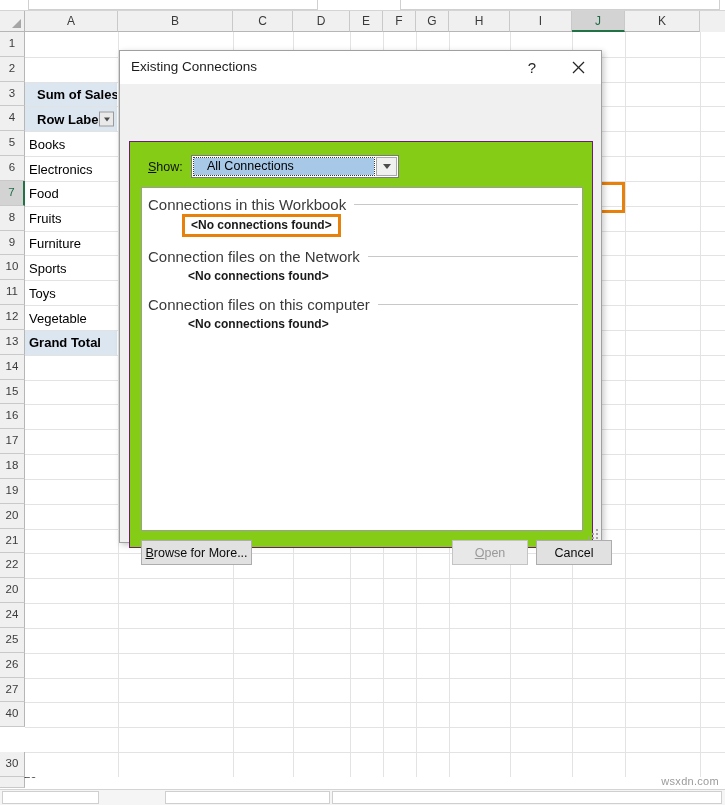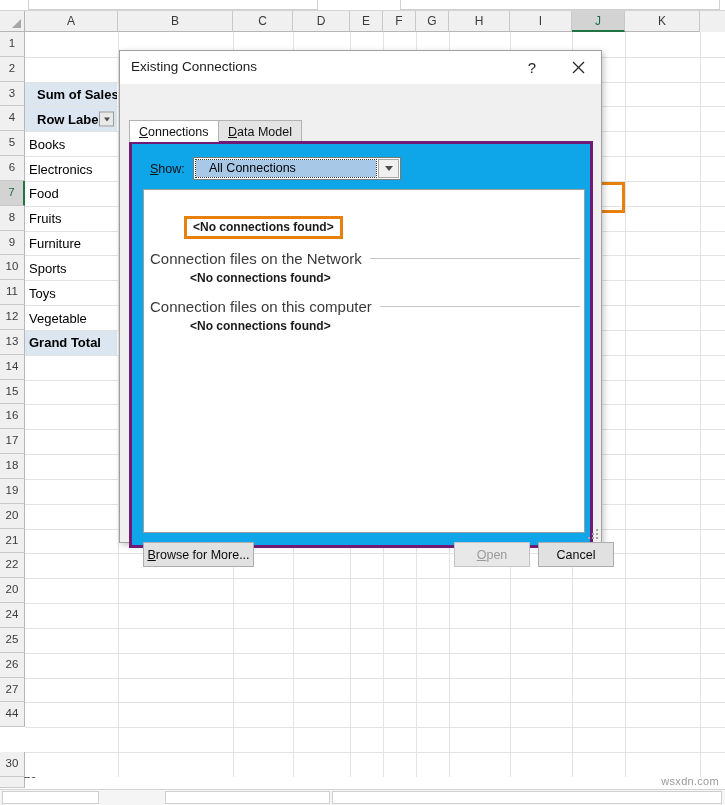--- a/index.html
+++ b/index.html
@@ -283,22 +283,22 @@
     background: #ffffff;
     border-bottom: 1px solid #ffffff;
     z-index: 3;
   }
   .tab u { text-decoration: underline; }
 
   .tabpanel {
     position: absolute;
     left: 9px; top: 90px;
     width: 464px; height: 407px;
-    background: #0ea5e9;
-    border: 3px solid #701a75;
+    background: #84cc16;
+    border: 1px solid #701a75;
     box-sizing: border-box;
   }
 
   .show-label {
     position: absolute;
     left: 18px; top: 18px;
     font-size: 12.5px;
     color: #111111;
   }
   .show-label u { text-decoration: underline; }
@@ -473,21 +473,21 @@
       <div class="rowhead" style="top: 422.11px; height: 24.83px; line-height: 22.83px;">18</div>
       <div class="rowhead" style="top: 446.94px; height: 24.83px; line-height: 22.83px;">19</div>
       <div class="rowhead" style="top: 471.77px; height: 24.83px; line-height: 22.83px;">20</div>
       <div class="rowhead" style="top: 496.6px; height: 24.83px; line-height: 22.83px;">21</div>
       <div class="rowhead" style="top: 521.43px; height: 24.83px; line-height: 22.83px;">22</div>
       <div class="rowhead" style="top: 546.26px; height: 24.83px; line-height: 22.83px;">20</div>
       <div class="rowhead" style="top: 571.09px; height: 24.83px; line-height: 22.83px;">24</div>
       <div class="rowhead" style="top: 595.92px; height: 24.83px; line-height: 22.83px;">25</div>
       <div class="rowhead" style="top: 620.75px; height: 24.83px; line-height: 22.83px;">26</div>
       <div class="rowhead" style="top: 645.58px; height: 24.83px; line-height: 22.83px;">27</div>
-      <div class="rowhead" style="top: 670.41px; height: 24.83px; line-height: 22.83px;">44</div>
+      <div class="rowhead" style="top: 670.41px; height: 24.83px; line-height: 22.83px;">40</div>
       <div class="rowhead" style="top: 731px; height: 24.83px; line-height: 22.83px; padding-left: 24px;">29</div>
       <div class="rowhead" style="top: 720.07px; height: 24.83px; line-height: 22.83px;">30</div>
     </div>
 
   <div class="gridarea">
     <div id="gridlines">
         <div class="vline" style="left: 93px;"></div>
         <div class="vline" style="left: 208px;"></div>
         <div class="vline" style="left: 268px;"></div>
         <div class="vline" style="left: 325px;"></div>
@@ -584,37 +584,37 @@
       <div class="tb-btn tb-help">?</div>
       <div class="tb-btn tb-close">
         <svg width="13" height="13" viewBox="0 0 13 13" aria-hidden="true">
           <line x1="1" y1="1" x2="12" y2="12" stroke="#262626" stroke-width="1.2"></line>
           <line x1="12" y1="1" x2="1" y2="12" stroke="#262626" stroke-width="1.2"></line>
         </svg>
       </div>
     </div>
 
 
-    <div class="tabstrip" id="tabstrip">
-        <div class="tab active" style="left: 0px;"><u>C</u>onnections</div>
-        <div class="tab" style="left: 89px;"><u>D</u>ata Model</div>
-      </div>
 
     <div class="tabpanel">
 
       <div class="show-label"><u>S</u>how:</div>
 
       <div class="combo">
         <div class="value">All Connections</div>
         <div class="dropbtn">
           <div class="chev"></div>
         </div>
       </div>
 
       <div class="listbox" id="listbox">
+          <div class="grp" style="top: 4px;">
+            <span class="gtext">Connections in this Workbook</span>
+            <span class="grule"></span>
+          </div>
           <div class="itemwrap" style="top: 29px; width: 100%;">
             <div class="item boxed" style="border-color: rgb(232, 128, 12);">&lt;No connections found&gt;</div>
           </div>
           <div class="grp" style="top: 56px;">
             <span class="gtext">Connection files on the Network</span>
             <span class="grule"></span>
           </div>
           <div class="itemwrap" style="top: 81px; width: 100%;">
             <div class="item">&lt;No connections found&gt;</div>
           </div>

